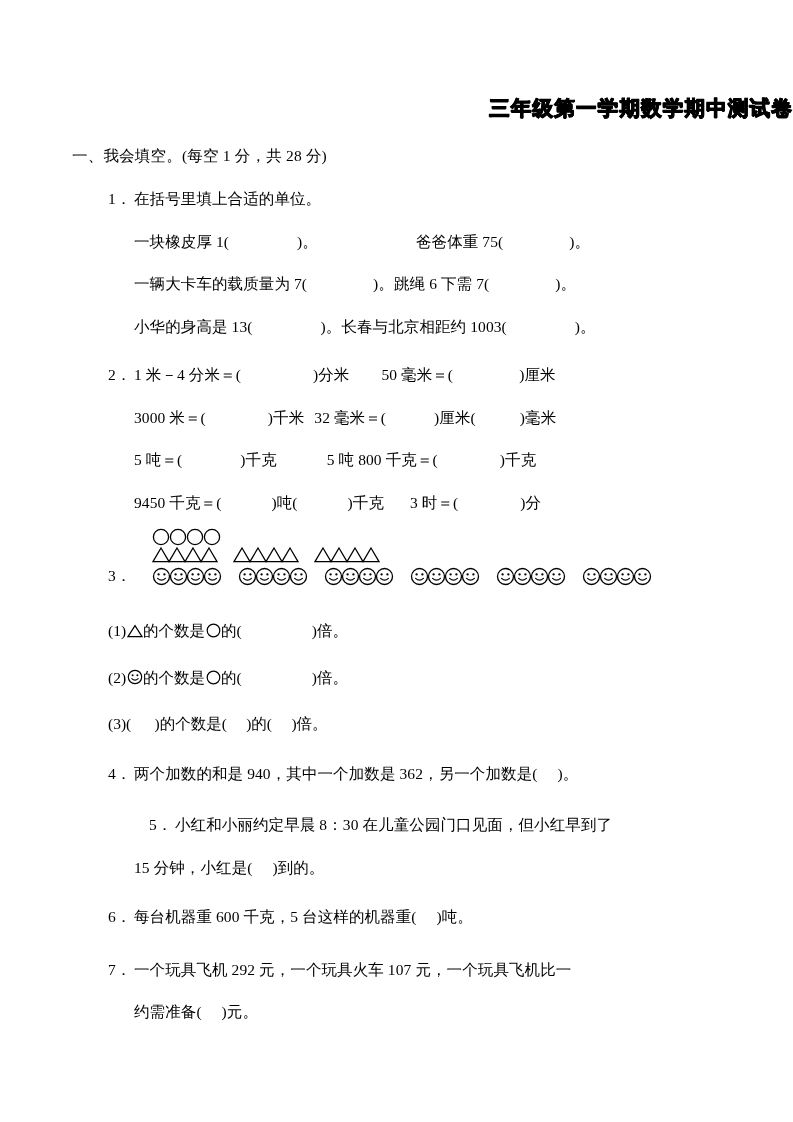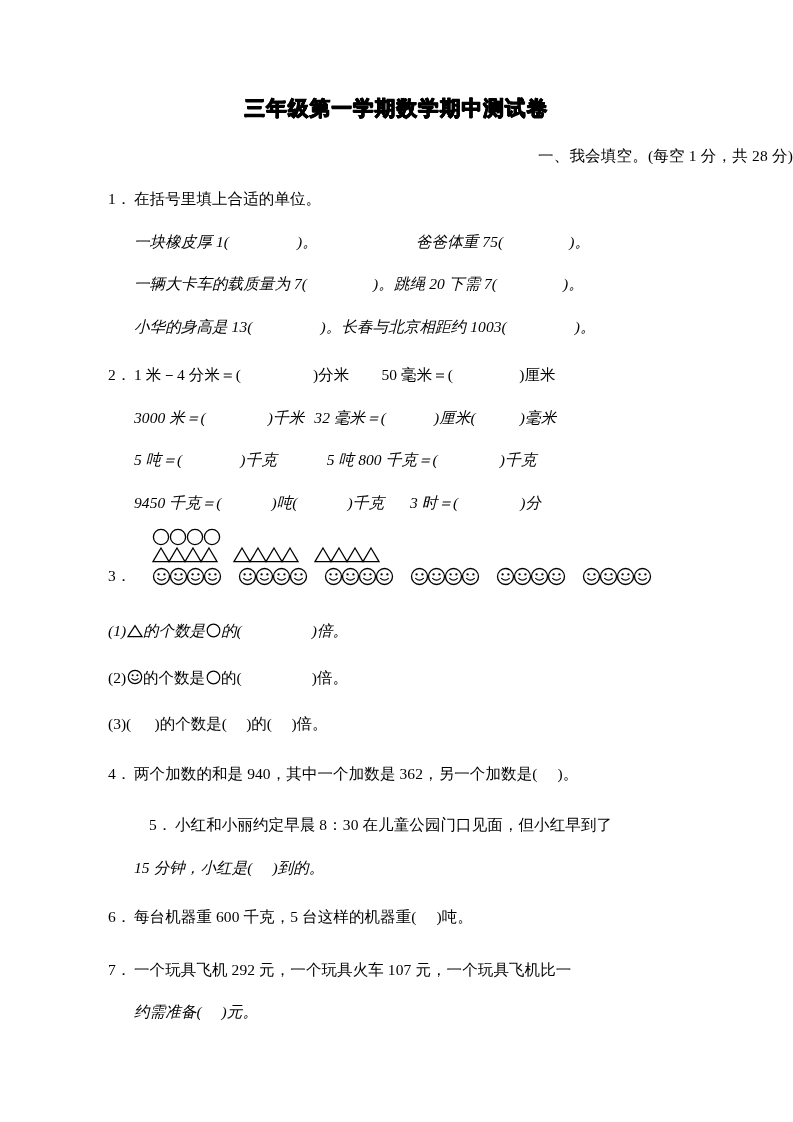--- a/index.html
+++ b/index.html
@@ -19,41 +19,40 @@
   .page {
     width: 793px;
     height: 1122px;
     box-sizing: border-box;
     padding: 0;
     position: relative;
   }
 
   
   .doc-title {
-    text-align: center;
+    text-align: right;
     font-size: 20.5px;
     font-weight: bold;
     letter-spacing: 1.2px;
     margin: 0;
     padding-top: 98px;
     line-height: 1;
     font-family: "DejaVu Sans", "Liberation Sans", sans-serif;
     -webkit-text-stroke: 0.75px #000;
     text-shadow: 0.6px 0 0 #000, -0.6px 0 0 #000, 0 0.5px 0 #000, 0 -0.5px 0 #000;
   }
 
   
   .section-head {
     font-size: 15.5px;
     margin: 0;
     padding-top: 29px;
     padding-left: 72px;
     line-height: 1;
     letter-spacing: 0.2px;
-    text-align: right;
   }
 
   
   .q {
     font-size: 15.5px;
     line-height: 1;
     padding-left: 108px;
     letter-spacing: 0.1px;
   }
   .q-line {
@@ -65,21 +64,21 @@
     display: inline-block;
     width: 26px;
   }
   .indent {
     display: inline-block;
     width: 26px;
   }
 
   
   .gap-28 { padding-top: 28px; }
-  .gap-27 { padding-top: 27px; font-style: italic; }
+  .gap-27 { padding-top: 27px; }
   .gap-30 { padding-top: 30px; }
   .gap-31 { padding-top: 31px; }
   .gap-33 { padding-top: 33px; }
   .gap-34 { padding-top: 34px; }
   .gap-36 { padding-top: 36px; margin-left: 41px; }
   .gap-37 { padding-top: 37px; }
 
   
   .figure-block {
     position: relative;
@@ -139,21 +138,21 @@
 
   <div class="q gap-28">
     <span class="q-line"><span class="num">1．</span><span>在括号里填上合适的单位。</span></span>
   </div>
 
   <div class="q gap-27">
     <span class="q-line"><span class="indent"></span><span>一块橡皮厚 1(</span><span style="display:inline-block;width:68px"></span><span>)。</span><span style="display:inline-block;width:98px"></span><span>爸爸体重 75(</span><span style="display:inline-block;width:66px"></span><span>)。</span></span>
   </div>
 
   <div class="q gap-27">
-    <span class="q-line"><span class="indent"></span><span>一辆大卡车的载质量为 7(</span><span style="display:inline-block;width:66px"></span><span>)。</span><span>跳绳 20 下需 7(</span><span style="display:inline-block;width:66px"></span><span>)。</span></span>
+    <span class="q-line"><span class="indent"></span><span>一辆大卡车的载质量为 7(</span><span style="display:inline-block;width:66px"></span><span>)。</span><span>跳绳 6 下需 7(</span><span style="display:inline-block;width:66px"></span><span>)。</span></span>
   </div>
 
   <div class="q gap-27">
     <span class="q-line"><span class="indent"></span><span>小华的身高是 13(</span><span style="display:inline-block;width:68px"></span><span>)。</span><span>长春与北京相距约 1003(</span><span style="display:inline-block;width:68px"></span><span>)。</span></span>
   </div>
 
   <div class="q gap-33">
     <span class="q-line"><span class="num">2．</span><span>1 米－4 分米＝(</span><span style="display:inline-block;width:72px"></span><span>)分米</span><span style="display:inline-block;width:32px"></span><span>50 毫米＝(</span><span style="display:inline-block;width:66px"></span><span>)厘米</span></span>
   </div>
 

